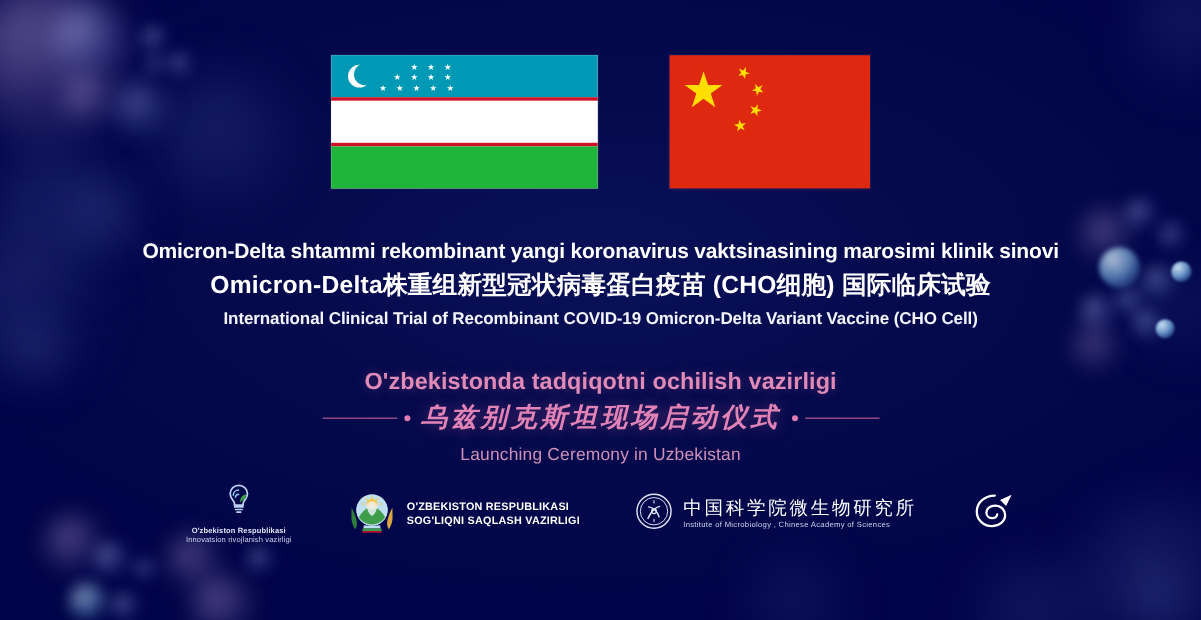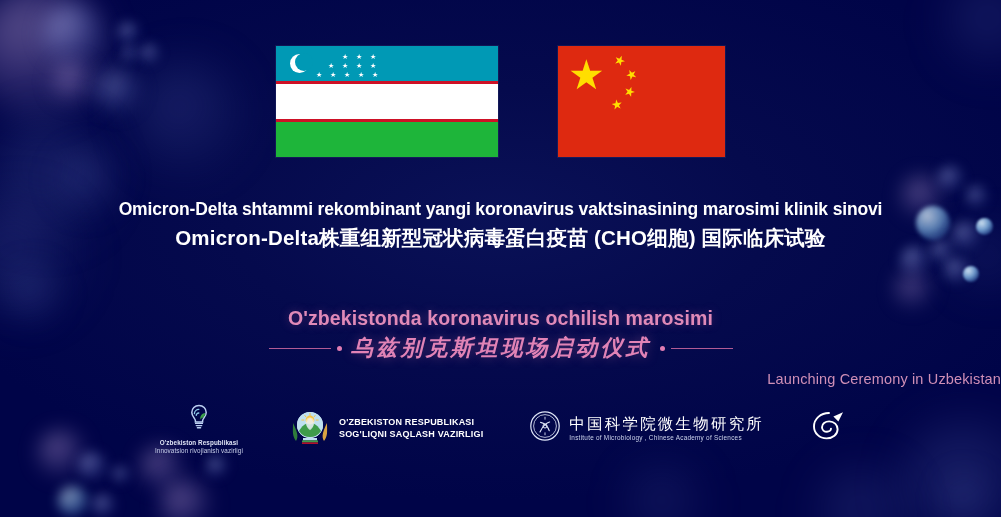--- a/index.html
+++ b/index.html
@@ -113,21 +113,21 @@
   }
   .c-rule .line{display:block;width:62px;height:1px;background:#d06aa2;opacity:.85;}
   .c-rule .dot{display:block;width:5px;height:5px;border-radius:50%;background:#e07cb2;}
   .c-cn{
     font-size:22px;font-weight:700;color:#e183b6;font-style:italic;
     font-family:"Liberation Serif",serif;letter-spacing:3px;line-height:32px;
     white-space:nowrap;text-shadow:0 0 12px rgba(214,110,165,.4);
   }
   .c-en{
     font-size:14.5px;font-weight:400;color:#cf8fb6;letter-spacing:.15px;
-    line-height:22px;white-space:nowrap;margin-top:4px;text-align:right;
+    line-height:22px;white-space:nowrap;margin-top:4px;
   }
 
   
   .logos{
     position:absolute;top:398px;left:0;width:1001px;height:60px;
     display:flex;align-items:center;justify-content:center;gap:46px;
   }
   .logo{display:flex;align-items:center;gap:8px;}
   .logo-txt{display:flex;flex-direction:column;justify-content:center;}
 
@@ -233,24 +233,25 @@
       <span class="cn-star cn-sm" style="top:22px;left:68px;transform:rotate(46deg)">★</span>
       <span class="cn-star cn-sm" style="top:39px;left:66px;transform:rotate(20deg)">★</span>
       <span class="cn-star cn-sm" style="top:52px;left:53px;transform:rotate(-8deg)">★</span>
     </div>
 
   </div>
 
   <div class="titles">
     <div class="t-uz">Omicron-Delta shtammi rekombinant yangi koronavirus vaktsinasining marosimi klinik sinovi</div>
     <div class="t-cn">Omicron-Delta株重组新型冠状病毒蛋白疫苗 (CHO细胞) 国际临床试验</div>
+    <div class="t-en">International Clinical Trial of Recombinant COVID-19 Omicron-Delta Variant Vaccine (CHO Cell)</div>
   </div>
 
   <div class="ceremony">
-    <div class="c-uz">O'zbekistonda koronavirus ochilish marosimi</div>
+    <div class="c-uz">O'zbekistonda tadqiqotni ochilish vazirligi</div>
     <div class="c-cn-row">
       <span class="c-rule">
         <span class="line"></span>
         <span class="dot"></span>
       </span>
       <span class="c-cn">乌兹别克斯坦现场启动仪式</span>
       <span class="c-rule">
         <span class="dot"></span>
         <span class="line"></span>
       </span>

